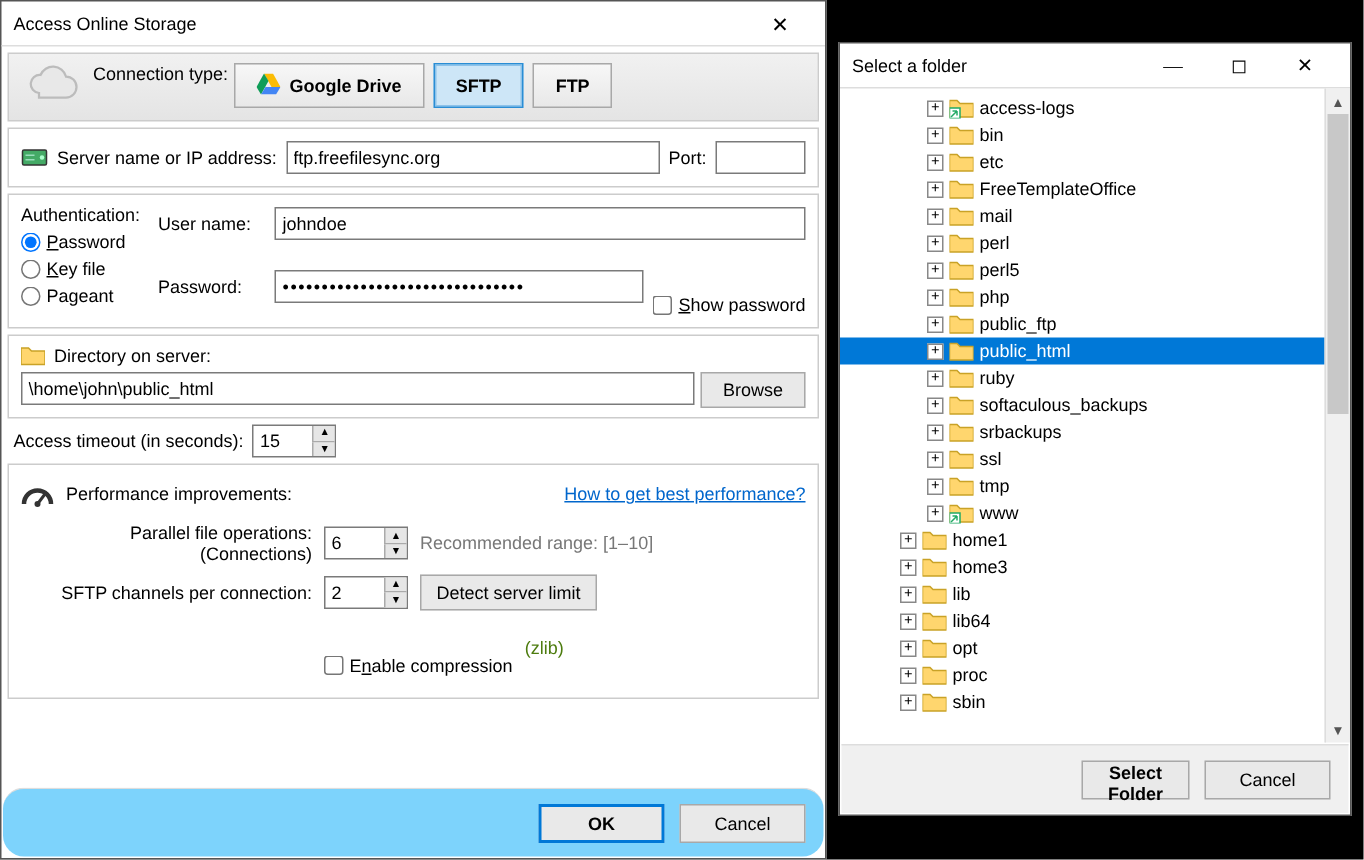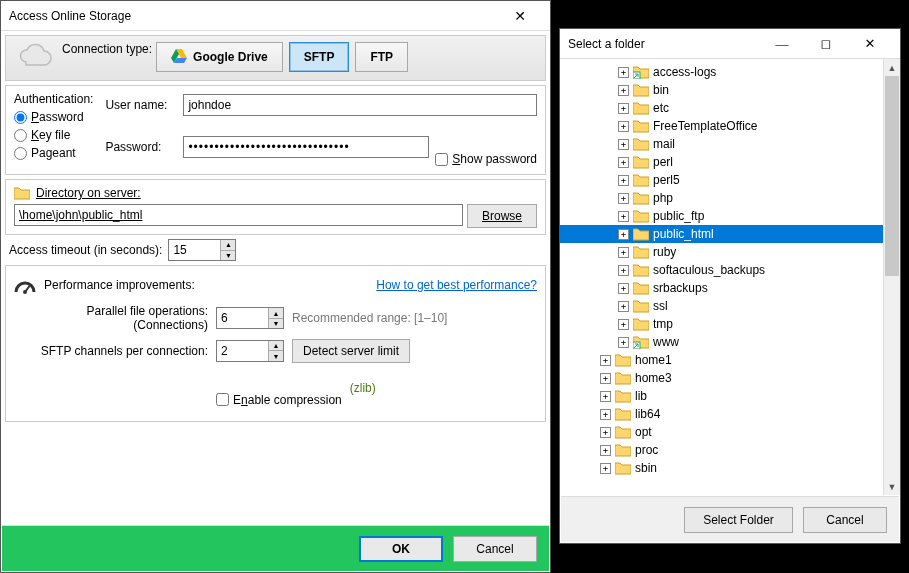--- a/index.html
+++ b/index.html
@@ -29,46 +29,46 @@
 .auth-left{ display:flex; flex-direction:column; gap:4px; }
 .auth-right{ flex:1; display:flex; flex-direction:column; gap:8px; justify-content:center;}
 .auth-right .row .lbl{ width:72px; text-align:left;}
 .auth-right input{ flex:1; }
 .chk{ display:flex; align-items:center; gap:4px;margin-top:24px;}
 input[type=checkbox]{ width:13px; height:13px; }
 input[type=radio]{ width:13px; height:13px; }
 .radio{ display:flex; align-items:center; gap:4px;}
 .under{ text-decoration:underline; }
 
-.dir-sec { border:1px solid #ccc; margin:4px; padding:6px 8px;text-decoration:underline; }
+.dir-sec { border:1px solid #ccc; margin:4px; padding:6px 8px; }
 .dir-head{ display:flex; align-items:center; gap:6px; margin-bottom:4px;}
 .folder-ic{ width:16px; height:14px; }
 .dir-row{ display:flex; gap:4px;}
 .dir-row input{ flex:1;}
 .browse-btn{ height:24px; padding:0 14px; background:#e9e9e9; border:1px solid #a8a8a8; cursor:default;}
 
 .timeout-row{ margin:4px 8px; display:flex; align-items:center; gap:6px;}
 .spin { position:relative; display:inline-flex; }
-.spin input{ width:68px; padding-right:4px;}
+.spin input{ width:56px; padding-right:4px;}
 .spin .arrows{ position:absolute; right:1px; top:1px; width:15px; height:20px; display:flex; flex-direction:column;}
 .spin .arrows div{ flex:1; background:#e6e6e6; border-left:1px solid #aaa; display:flex; align-items:center; justify-content:center; font-size:7px; line-height:1; cursor:default;}
 .spin .arrows div:first-child{ border-bottom:1px solid #aaa;}
 
 .perf-sec{ border:1px solid #ccc; margin:4px; padding:8px;}
 .perf-head{ display:flex; align-items:center; gap:8px; margin-bottom:8px;}
 .perf-head .gauge{ width:22px; height:22px;}
 .perf-head .title{ font-weight:normal; flex:1;}
 .perf-head a{ color:#0066cc; text-decoration:underline; font-size:12px;}
 .perf-row{ display:flex; align-items:center; gap:8px; margin:6px 0;}
 .perf-row .plbl{ width:194px; text-align:right; line-height:1.2;}
 .rec{ color:#777; }
 .detect-btn{ height:24px; padding:0 10px; background:#e9e9e9; border:1px solid #a8a8a8;}
 .zlib{ color:#4d7c0f;}
 
-.btn-bar{ position:absolute; left:1px; right:1px; bottom:1px; height:46px; background:#22c55e; border-top:1px solid #ddd; display:flex; align-items:center; justify-content:flex-end; gap:10px; padding:0 12px;}
+.btn-bar{ position:absolute; left:1px; right:1px; bottom:1px; height:46px; background:#7dd3fc; border-top:1px solid #ddd; display:flex; align-items:center; justify-content:flex-end; gap:10px; padding:0 12px;border-radius:14px;}
 .btn-std{ width:84px; height:26px; background:#e9e9e9; border:1px solid #a8a8a8; cursor:default;}
 .btn-def{ border:2px solid #0078d7; font-weight:bold;}
 
 .hdd-icon{width:18px;height:18px;}
 
 
 .dlg-right{ position:absolute; left:559px; top:28px; width:342px; height:516px; background:#fff; border:1px solid #555;}
 .dlg-right .titlebar{ height:30px; border-bottom:1px solid #ddd;}
 .win-btns{ display:flex;}
 .win-btn{ width:44px; height:28px; display:flex; align-items:center; justify-content:center; font-size:13px; cursor:default; font-family:"Segoe UI";}
@@ -120,20 +120,36 @@
         <div class="conn-btn sel">
             <span>SFTP</span>
           </div>
         <div class="conn-btn">
             <span>FTP</span>
           </div>
       </div>
     </div>
   </div>
 
+  <div class="section">
+    <div class="row">
+      <span class="hdd-icon">
+        <svg width="18" height="18" viewBox="0 0 18 18">
+            <rect x="1" y="4" width="16" height="10" rx="1" fill="#4a6" stroke="#333"></rect>
+            <circle cx="14" cy="9" r="1.5" fill="#afc"></circle>
+            <rect x="3" y="7" width="6" height="1" fill="#9db"></rect>
+            <rect x="3" y="10" width="6" height="1" fill="#9db"></rect>
+          </svg>
+      </span>
+      <span class="lbl">Server name or IP address:</span>
+      <input type="text" class="server-inp" value="ftp.freefilesync.org" style="">
+      <span class="lbl">Port:</span>
+      <input type="text" class="port-inp" value="" style="">
+    </div>
+  </div>
 
   <div class="auth-section">
     <div class="auth-left">
       <span class="lbl">Authentication:</span>
       <label class="radio">
           <input type="radio" name="auth" checked="" style="">
           <span><span class="under">P</span><span>assword</span></span>
         </label>
       <label class="radio">
           <input type="radio" name="auth" style="">
@@ -457,16 +473,16 @@
         </div>
       </div>
   </div>
   <div class="scroll-track">
     <div class="scroll-arrow">▲</div>
     <div class="scroll-thumb"></div>
     <div class="scroll-arrow" style="position:absolute;bottom:0;left:0;right:0">▼</div>
   </div>
 
   <div class="right-btn-bar">
-    <button class="btn-std" style="width:109px;font-weight:normal">Select Folder</button>
+    <button class="btn-std" style="width:72px;font-weight:bold">Select Folder</button>
     <button class="btn-std">Cancel</button>
   </div>
 </div>
 
 </body></html>

